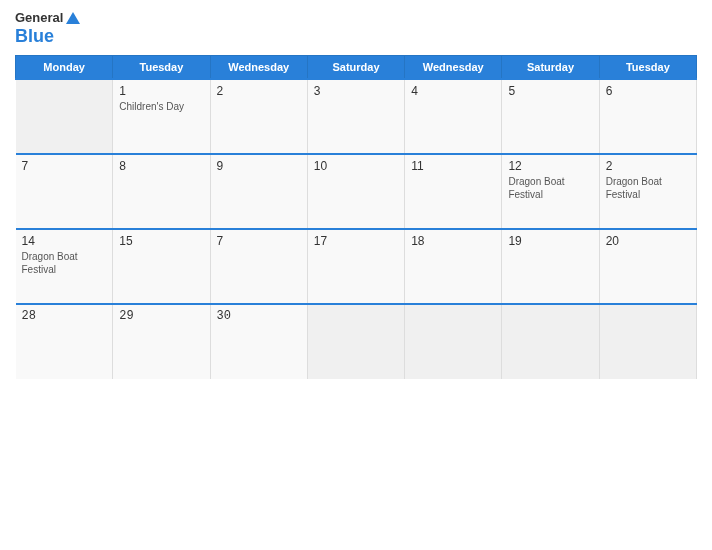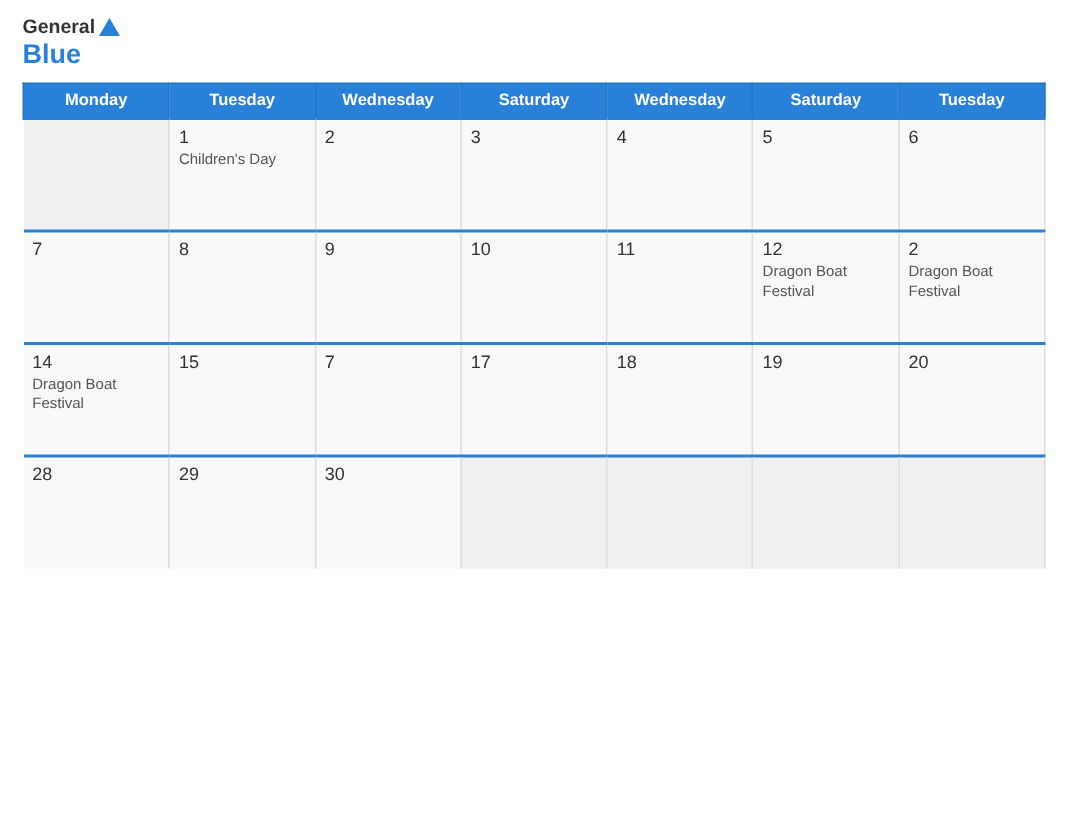--- a/index.html
+++ b/index.html
@@ -86,20 +86,21 @@
       display: block;
       margin-bottom: 2px;
     }
     .event-text {
       font-size: 10px;
       color: #555;
       line-height: 1.3;
     }
     .last-row td {
       height: 60px;
+      font-family: Liberation Mono, monospace;
     }
   </style>
 </head>
 <body>
 
 <div class="page">
 
   <div class="header">
     <div class="logo">
     <div style="display:flex; flex-direction:column; line-height:1.2;">

